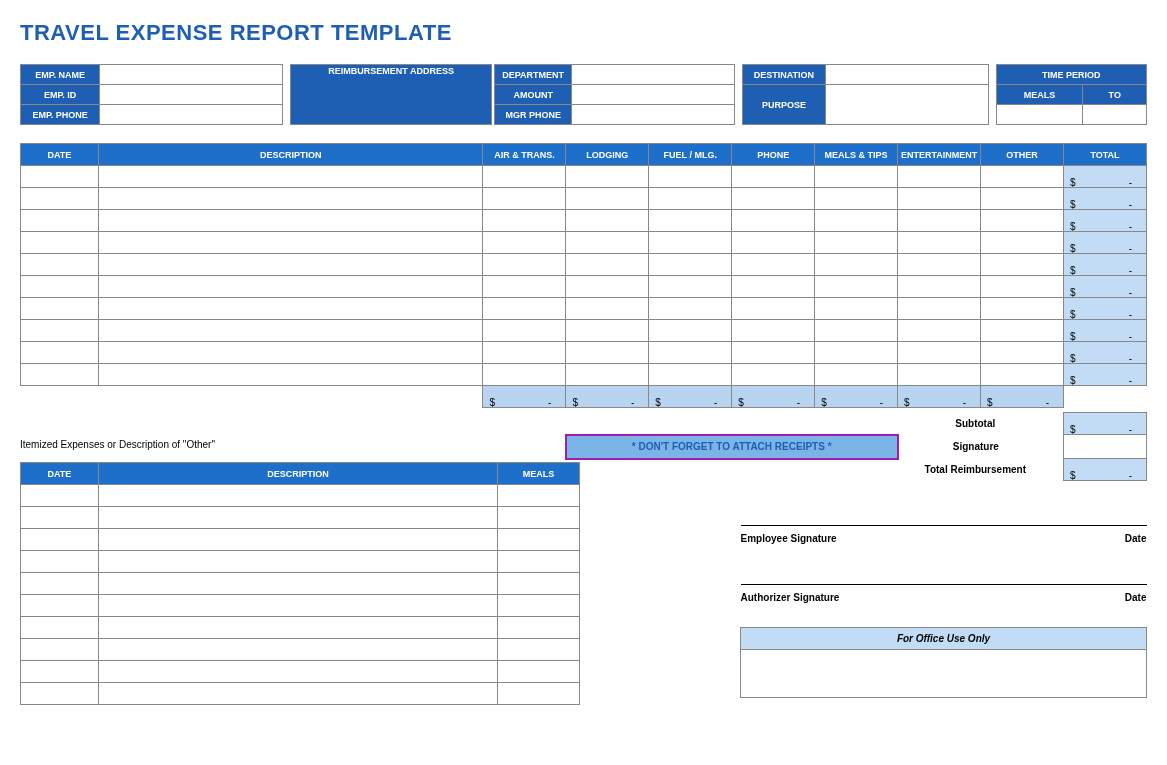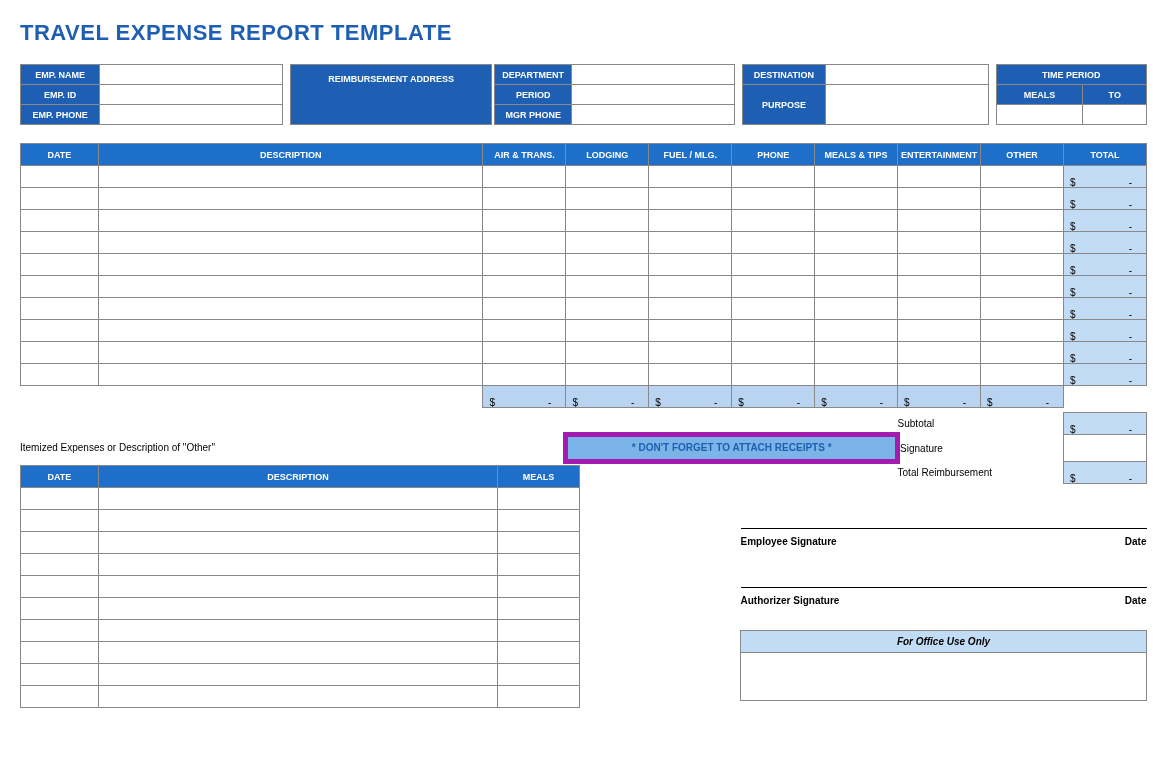--- a/index.html
+++ b/index.html
@@ -63,21 +63,21 @@
   .grid td.total-cell .sym { position:absolute; left:6px; }
   .grid td.total-cell .dash { position:absolute; right:14px; }
   .subtotal-row td.subtotal-cell {
     background: #b8d4f0;
     position: relative;
     padding: 0 6px;
   }
   .subtotal-row td.subtotal-cell .sym { position:absolute; left:6px; }
   .subtotal-row td.subtotal-cell .dash { position:absolute; right:14px; }
   .subtotal-row td.noborder { border:none; }
-  .summary-label { text-align: left; font-weight: normal; font-size: 10px; padding-right: 10px; height:22px;}
+  .summary-label { text-align: center; font-weight: bold; font-size: 10px; padding-right: 10px; height:22px;}
   .summary-val {
     width: 82px;
     border: 1px solid #888;
     background: #c3dcf5;
     position: relative;
     padding: 0 6px;
     height:22px;
   }
   .summary-val-plain {
     width: 82px;
@@ -89,21 +89,21 @@
   .summary-val .dash { position:absolute; right:14px; }
 
   .receipts-note {
     background: #7bb5e8;
     color: #1e5fb3;
     font-weight: bold;
     font-size: 10px;
     text-align: center;
     height: 22px;
     line-height:22px;
-    border: 5px solid #a21caf;
+    border: 2px solid #a21caf;
   }
 
   
   .other-title { font-size: 10px; margin-bottom: 12px; }
   .other-grid th {
     background: #1e6fc9;
     color: #fff;
     font-weight: bold;
     font-size: 9px;
     text-align: center;
@@ -136,36 +136,36 @@
 <body>
 
 <div class="title">TRAVEL EXPENSE REPORT TEMPLATE</div>
 
 <table style="width:1127px;border-radius:16px;">
   <tbody>
       <tr class="hdr-row">
     <td class="hdr-label" style="width:78px">EMP. NAME</td>
     <td class="hdr-input" style="width:180px"></td>
     <td class="spacer-col" style="width:8px"></td>
-    <td class="hdr-label" rowspan="3" style="width:198px;vertical-align:top;padding-top:9px;">REIMBURSEMENT ADDRESS</td>
+    <td class="hdr-label" rowspan="3" style="width:198px;vertical-align:top;padding-top:1px;">REIMBURSEMENT ADDRESS</td>
     <td class="spacer-col" style="width:3px"></td>
     <td class="hdr-label" style="width:76px">DEPARTMENT</td>
     <td class="hdr-input" style="width:160px"></td>
     <td class="spacer-col" style="width:8px"></td>
     <td class="hdr-label" style="width:82px">DESTINATION</td>
     <td class="hdr-input" style="width:160px"></td>
     <td class="spacer-col" style="width:8px"></td>
     <td class="hdr-label" colspan="2" style="width:148px">TIME PERIOD</td>
   </tr>
   <tr class="hdr-row">
     <td class="hdr-label">EMP. ID</td>
     <td class="hdr-input"></td>
     <td class="spacer-col"></td>
     <td class="spacer-col"></td>
-    <td class="hdr-label">PERIOD</td>
+    <td class="hdr-label">AMOUNT</td>
     <td class="hdr-input"></td>
     <td class="spacer-col"></td>
     <td class="hdr-label" rowspan="2">PURPOSE</td>
     <td class="hdr-input" rowspan="2"></td>
     <td class="spacer-col"></td>
     <td class="hdr-label" style="width:74px">MEALS</td>
     <td class="hdr-label" style="width:54px">TO</td>
   </tr>
   <tr class="hdr-row">
     <td class="hdr-label">EMP. PHONE</td>

